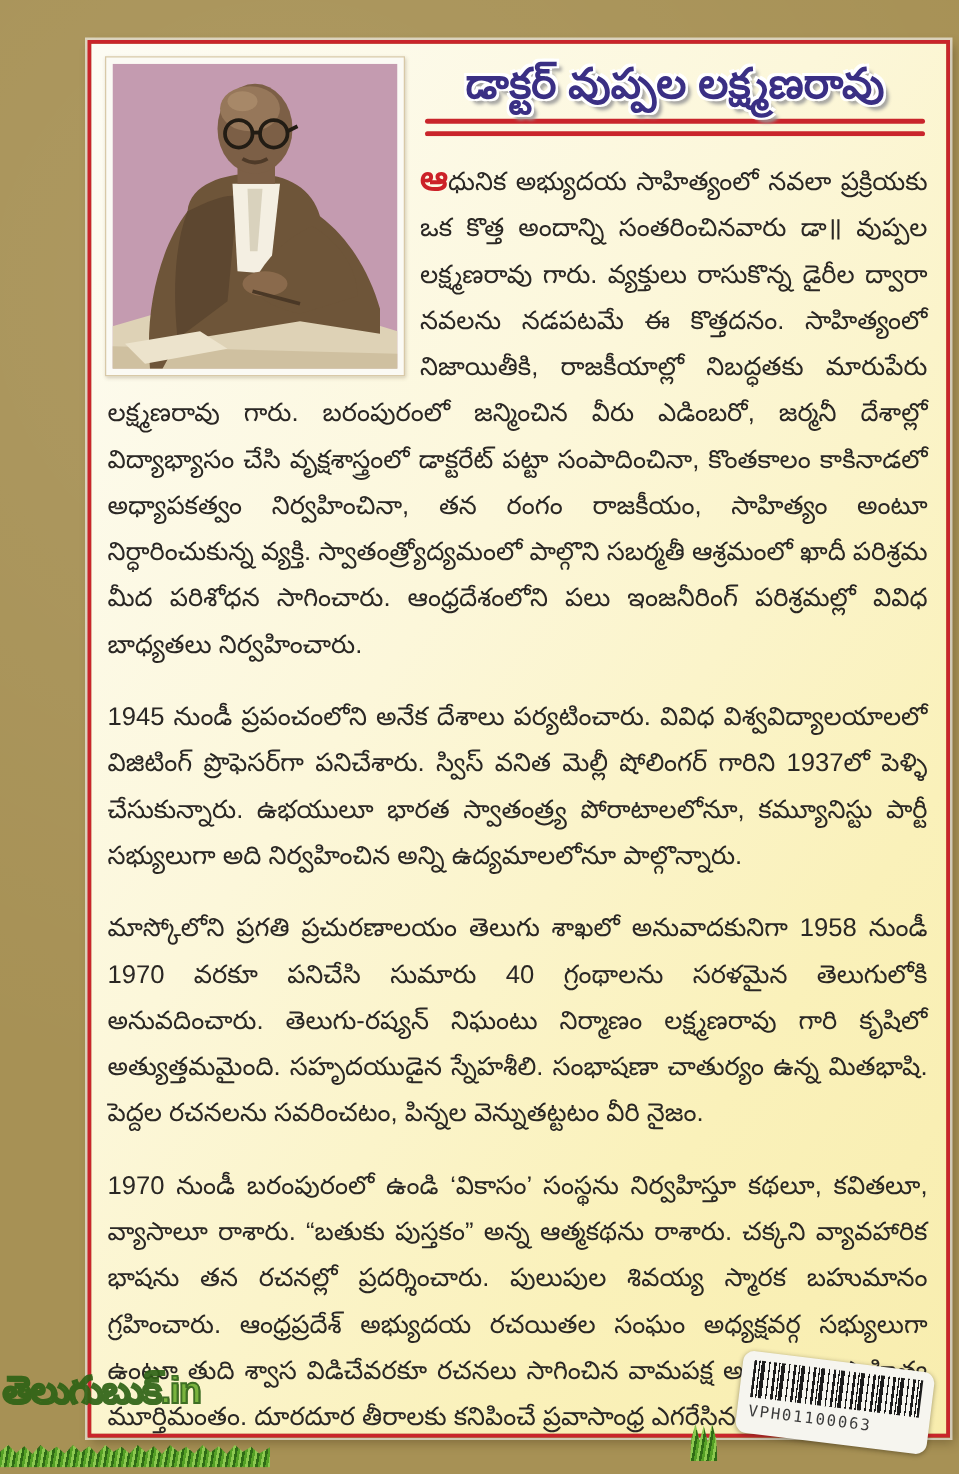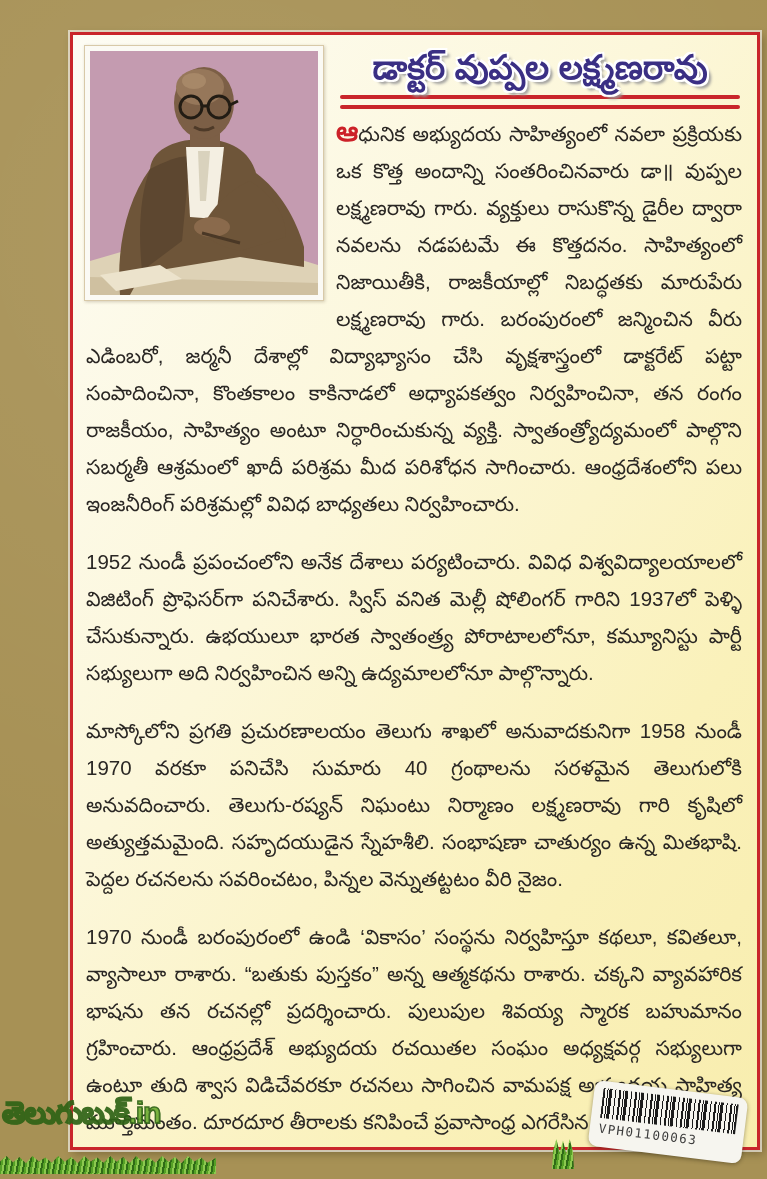--- a/index.html
+++ b/index.html
@@ -36,21 +36,21 @@
   .rule.first{margin:8px 4px 6px 4px;}
   .rule.second{margin:6px 4px 0 4px;}
   .dates{
     display:flex;align-items:center;justify-content:space-between;
     padding:2px 10px 0 10px;font-size:21px;font-weight:bold;color:#201d5c;
     letter-spacing:.5px;
   }
   .diamond{color:#c9252b;font-size:20px;}
   .bio{
     font-size:20.5px;line-height:37px;color:#2a2724;text-align:justify;
-    margin-top:4px;
+    margin-top:15px;
   }
   .bio p{margin:0 2px 21px 2px;}
   .dropcap{color:#cc2128;font-weight:bold;font-size:28px;}
   
   .sticker{
     position:absolute;left:591px;top:1089px;width:154px;height:66px;
     box-sizing:border-box;background:#f6f5ef;border-radius:9px;
     transform:rotate(7deg);box-shadow:0 1px 4px rgba(40,30,10,.45);
     padding:7px 9px 3px 9px;z-index:5;
   }
@@ -122,21 +122,21 @@
   </div>
 
   <div class="header">
     <div class="title">డాక్టర్ వుప్పల లక్ష్మణరావు</div>
     <div class="rule first"></div>
     <div class="rule second"></div>
   </div>
 
   <div class="bio">
     <p><span class="dropcap">ఆ</span><span>ధునిక అభ్యుదయ సాహిత్యంలో నవలా ప్రక్రియకు ఒక కొత్త అందాన్ని సంతరించినవారు డా॥ వుప్పల లక్ష్మణరావు గారు. వ్యక్తులు రాసుకొన్న డైరీల ద్వారా నవలను నడపటమే ఈ కొత్తదనం. సాహిత్యంలో నిజాయితీకి, రాజకీయాల్లో నిబద్ధతకు మారుపేరు లక్ష్మణరావు గారు. బరంపురంలో జన్మించిన వీరు ఎడింబరో, జర్మనీ దేశాల్లో విద్యాభ్యాసం చేసి వృక్షశాస్త్రంలో డాక్టరేట్ పట్టా సంపాదించినా, కొంతకాలం కాకినాడలో అధ్యాపకత్వం నిర్వహించినా, తన రంగం రాజకీయం, సాహిత్యం అంటూ నిర్ధారించుకున్న వ్యక్తి. స్వాతంత్ర్యోద్యమంలో పాల్గొని సబర్మతీ ఆశ్రమంలో ఖాదీ పరిశ్రమ మీద పరిశోధన సాగించారు. ఆంధ్రదేశంలోని పలు ఇంజనీరింగ్ పరిశ్రమల్లో వివిధ బాధ్యతలు నిర్వహించారు.</span></p>
-    <p>1952 నుండీ ప్రపంచంలోని అనేక దేశాలు పర్యటించారు. వివిధ విశ్వవిద్యాలయాలలో విజిటింగ్ ప్రొఫెసర్‌గా పనిచేశారు. స్విస్ వనిత మెల్లీ షోలింగర్ గారిని 1937లో పెళ్ళి చేసుకున్నారు. ఉభయులూ భారత స్వాతంత్ర్య పోరాటాలలోనూ, కమ్యూనిస్టు పార్టీ సభ్యులుగా అది నిర్వహించిన అన్ని ఉద్యమాలలోనూ పాల్గొన్నారు.</p>
+    <p>1945 నుండీ ప్రపంచంలోని అనేక దేశాలు పర్యటించారు. వివిధ విశ్వవిద్యాలయాలలో విజిటింగ్ ప్రొఫెసర్‌గా పనిచేశారు. స్విస్ వనిత మెల్లీ షోలింగర్ గారిని 1937లో పెళ్ళి చేసుకున్నారు. ఉభయులూ భారత స్వాతంత్ర్య పోరాటాలలోనూ, కమ్యూనిస్టు పార్టీ సభ్యులుగా అది నిర్వహించిన అన్ని ఉద్యమాలలోనూ పాల్గొన్నారు.</p>
     <p>మాస్కోలోని ప్రగతి ప్రచురణాలయం తెలుగు శాఖలో అనువాదకునిగా 1958 నుండీ 1970 వరకూ పనిచేసి సుమారు 40 గ్రంథాలను సరళమైన తెలుగులోకి అనువదించారు. తెలుగు-రష్యన్ నిఘంటు నిర్మాణం లక్ష్మణరావు గారి కృషిలో అత్యుత్తమమైంది. సహృదయుడైన స్నేహశీలి. సంభాషణా చాతుర్యం ఉన్న మితభాషి. పెద్దల రచనలను సవరించటం, పిన్నల వెన్నుతట్టటం వీరి నైజం.</p>
     <p>1970 నుండీ బరంపురంలో ఉండి ‘వికాసం’ సంస్థను నిర్వహిస్తూ కథలూ, కవితలూ, వ్యాసాలూ రాశారు. “బతుకు పుస్తకం” అన్న ఆత్మకథను రాశారు. చక్కని వ్యావహారిక భాషను తన రచనల్లో ప్రదర్శించారు. పులుపుల శివయ్య స్మారక బహుమానం గ్రహించారు. ఆంధ్రప్రదేశ్ అభ్యుదయ రచయితల సంఘం అధ్యక్షవర్గ సభ్యులుగా ఉంటూ తుది శ్వాస విడిచేవరకూ రచనలు సాగించిన వామపక్ష అభ్యుదయ సాహిత్య మూర్తిమంతం. దూరదూర తీరాలకు కనిపించే ప్రవాసాంధ్ర ఎగరేసిన సాహిత్య పతాకం.</p>
   </div>
 
 </div>
 
 <div class="sticker">
   <div class="bars"></div>
   <div class="code">VPH01100063</div>
 </div>

